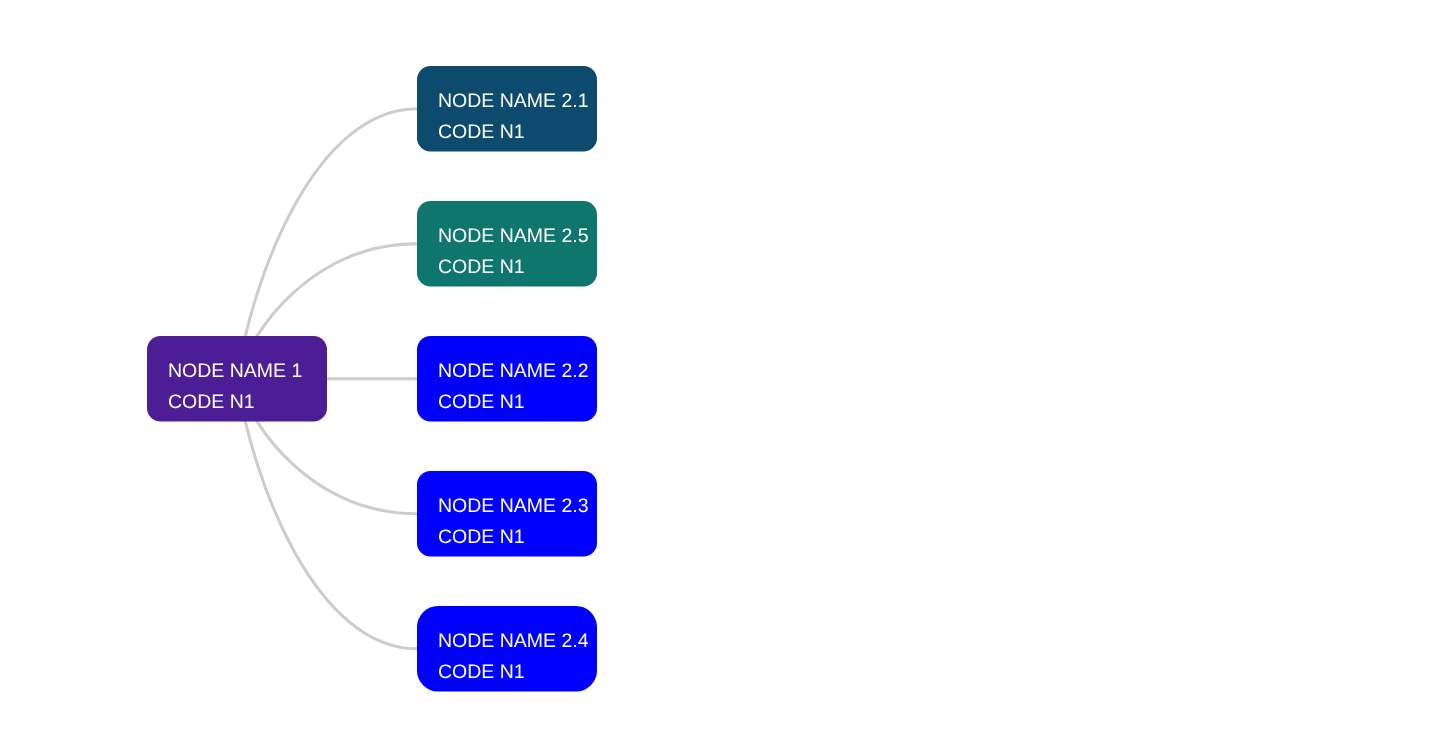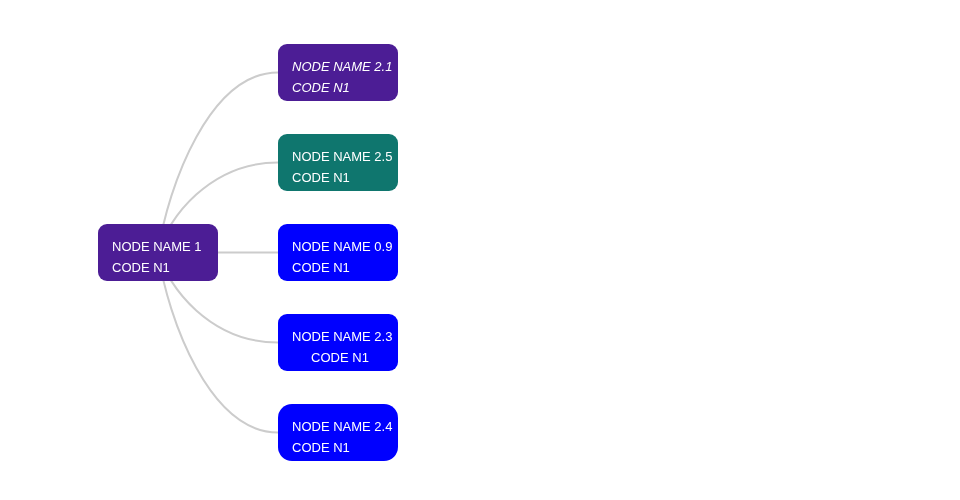--- a/index.html
+++ b/index.html
@@ -54,36 +54,36 @@
     <path d="M 158 252.5 L 278 252.5" stroke="#cccccc"></path>
     <path d="M 158 252.5 C 168 287 210 342.5 278 342.5" stroke="#cccccc"></path>
     <path d="M 158 252.5 C 168 320 210 432.5 278 432.5" stroke="#cccccc"></path>
   </svg>
 
   <div class="node" style="left: 98px; top: 224px; background-color: #4c1d95;">
     <div class="node-title">NODE NAME 1</div>
     <div class="node-code">CODE N1</div>
   </div>
 
-  <div class="node" style="left: 278px; top: 44px; background-color: #4c1d95; font-style: italic;">
+  <div class="node" style="left: 278px; top: 44px; background-color: #0c4a6e;">
     <div class="node-title">NODE NAME 2.1</div>
     <div class="node-code">CODE N1</div>
   </div>
 
   <div class="node" style="left: 278px; top: 134px; background-color: #0f766e;">
     <div class="node-title">NODE NAME 2.5</div>
     <div class="node-code">CODE N1</div>
   </div>
 
   <div class="node" style="left: 278px; top: 224px; background-color: rgb(0, 0, 255);">
-    <div class="node-title">NODE NAME 0.9</div>
+    <div class="node-title">NODE NAME 2.2</div>
     <div class="node-code">CODE N1</div>
   </div>
 
-  <div class="node" style="left: 278px; top: 314px; background-color: rgb(0, 0, 255); text-align: center;">
+  <div class="node" style="left: 278px; top: 314px; background-color: rgb(0, 0, 255);">
     <div class="node-title">NODE NAME 2.3</div>
     <div class="node-code">CODE N1</div>
   </div>
 
   <div class="node" style="left: 278px; top: 404px; background-color: rgb(0, 0, 255); border-radius: 14px;">
     <div class="node-title">NODE NAME 2.4</div>
     <div class="node-code">CODE N1</div>
   </div>
 
 </div>

